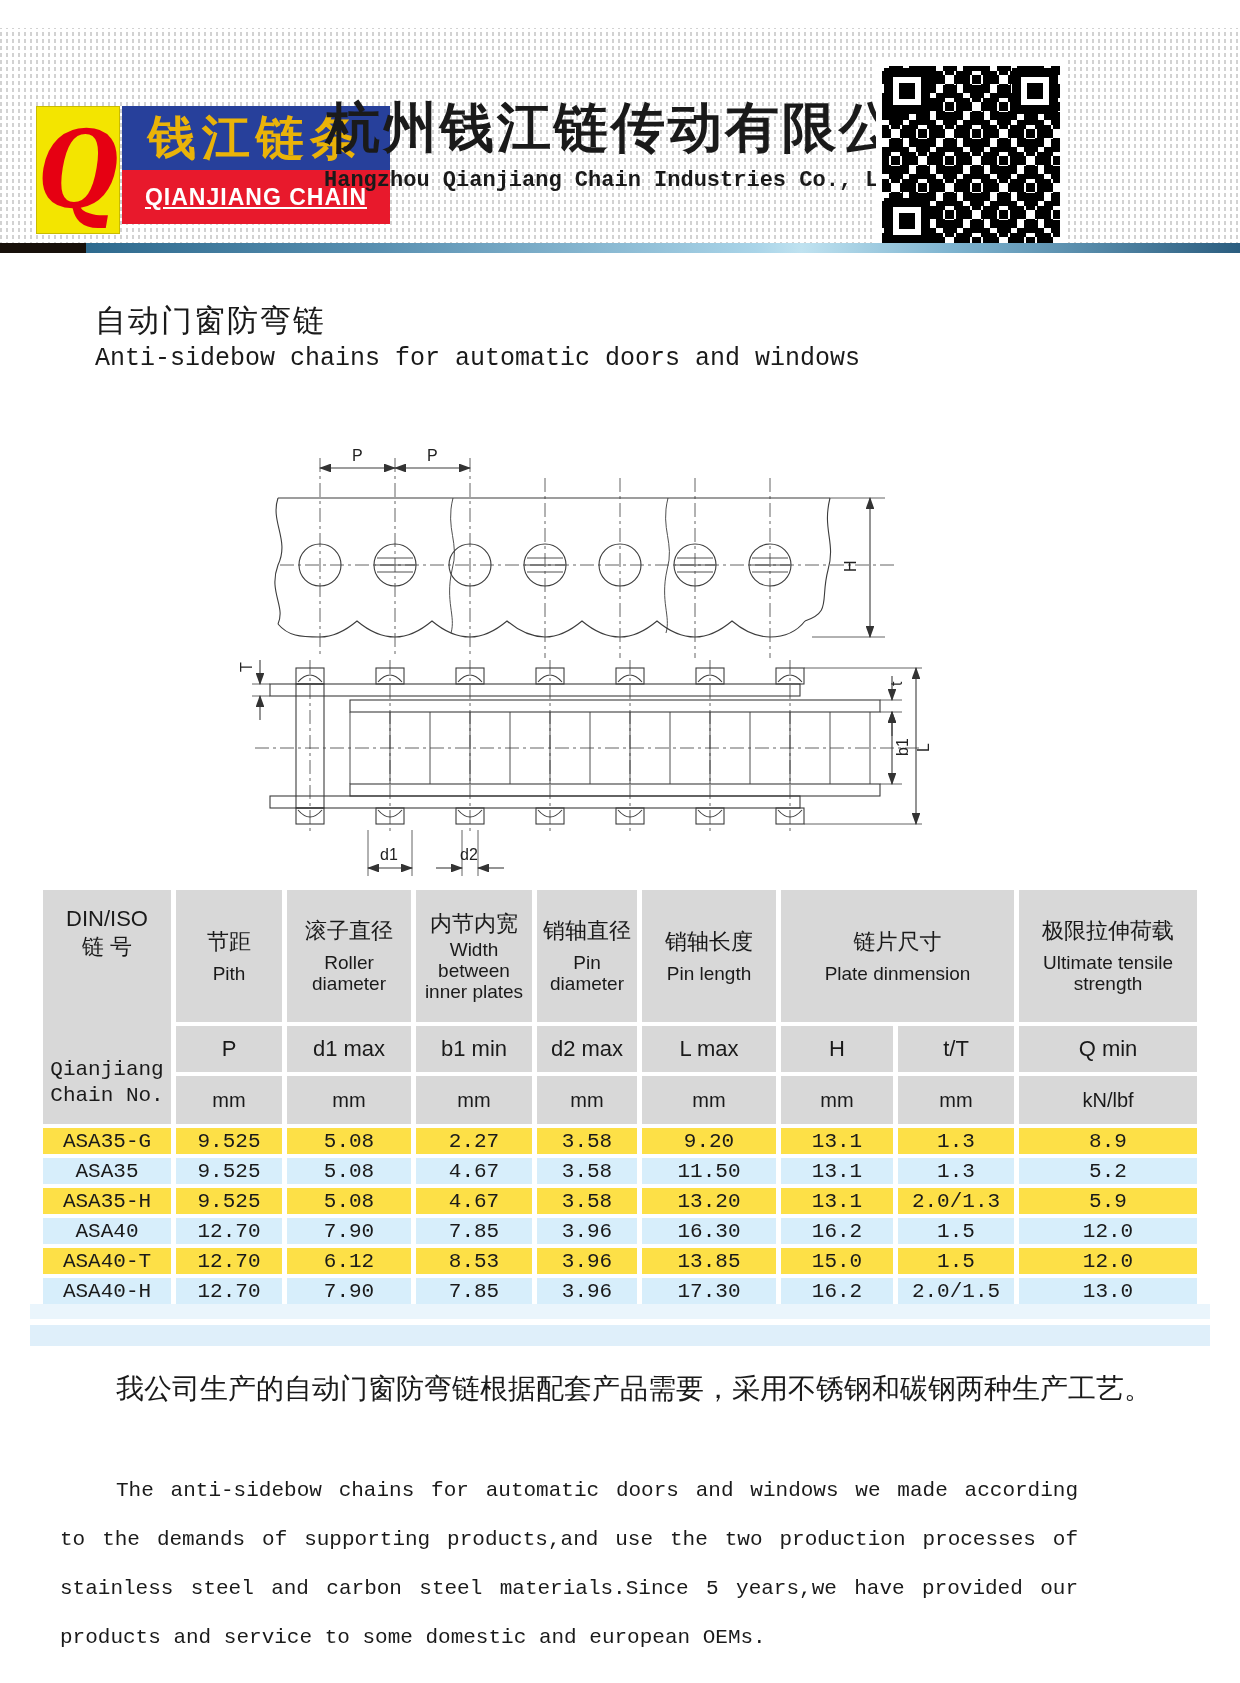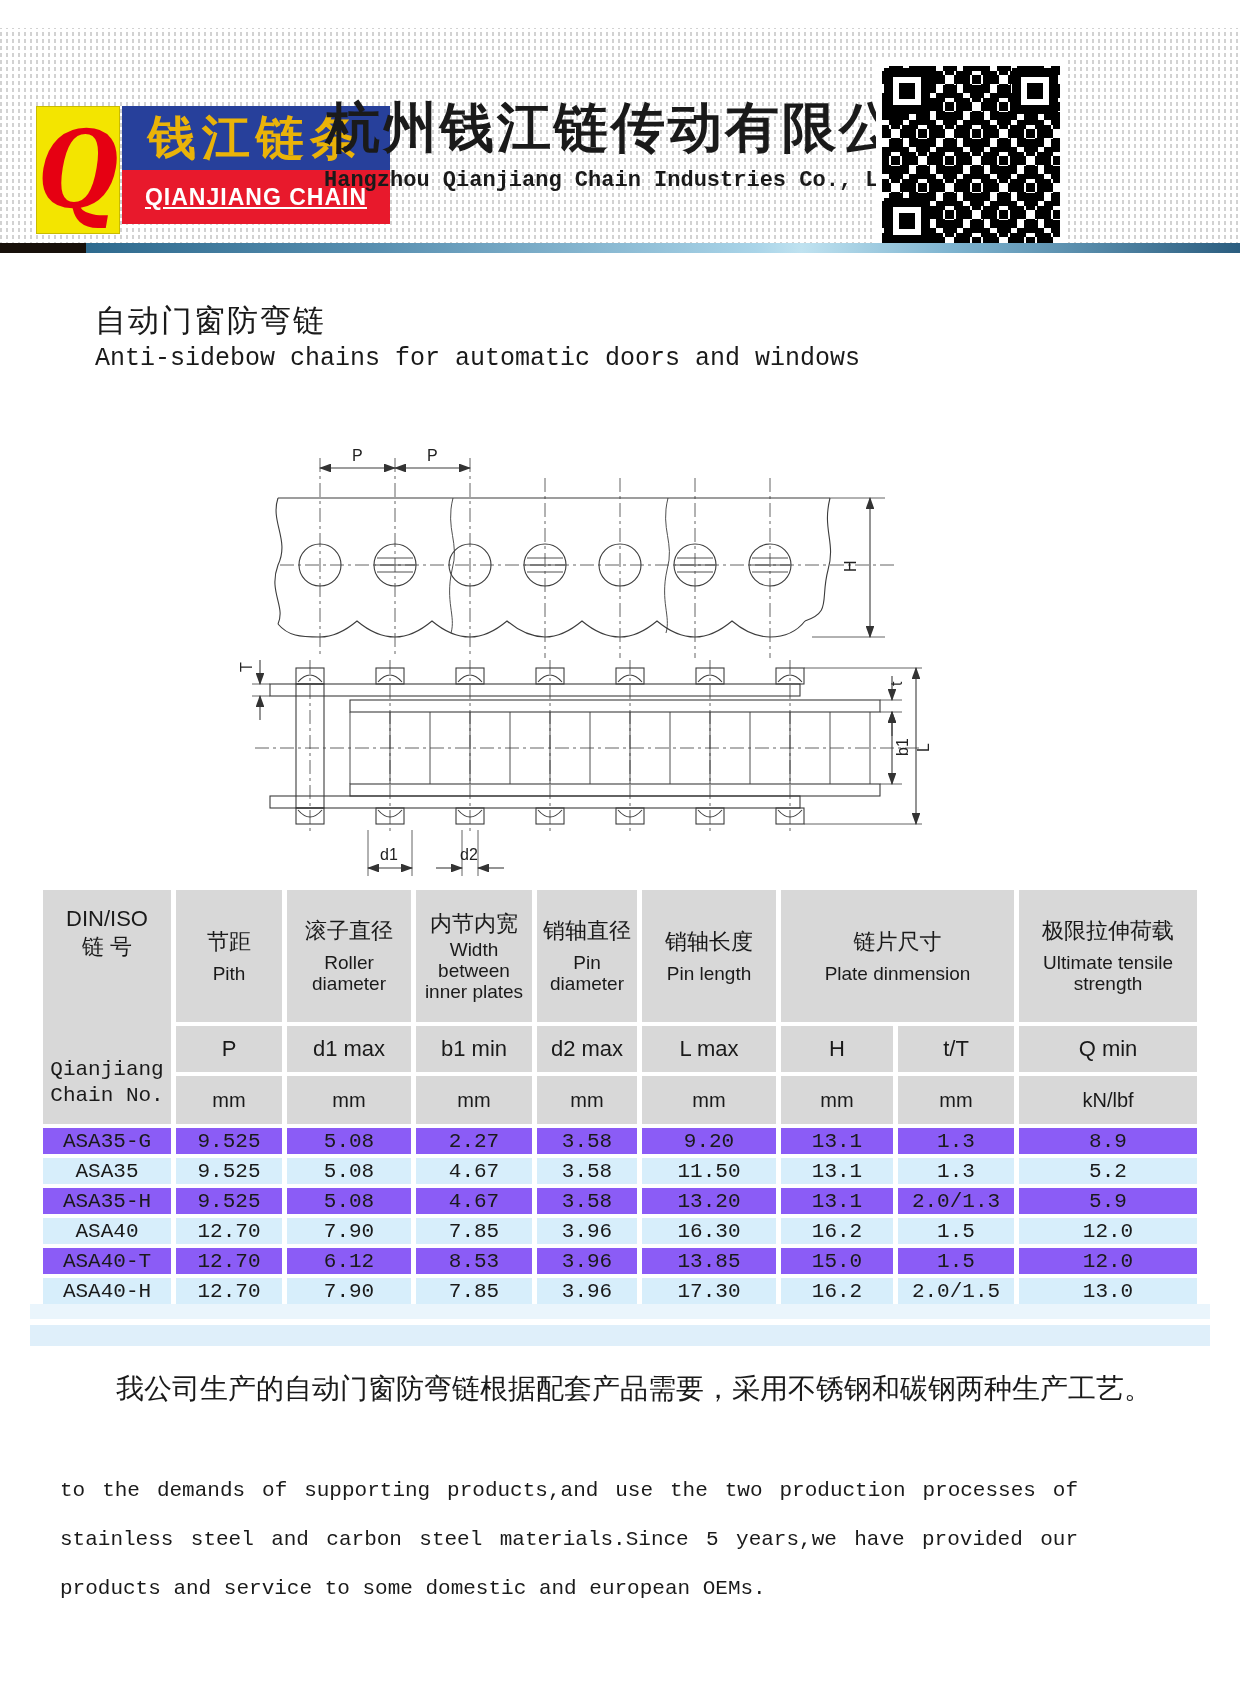--- a/index.html
+++ b/index.html
@@ -60,21 +60,21 @@
   table{border-collapse:separate;border-spacing:5px 4px;table-layout:fixed;width:1164px;}
   th,td{padding:0;text-align:center;vertical-align:middle;}
   th{background:#d8d8d8;font-weight:normal;}
   .h-cn{font-size:22px;line-height:26px;}
   .h-en{font-size:19px;line-height:21px;margin-top:8px;}
   .h-sym{font-size:22px;height:46px;}
   .h-unit{font-size:20px;height:48px;margin-left:45px;}
   .col1-inner{display:flex;flex-direction:column;justify-content:space-between;
     height:224px;padding:10px 0;box-sizing:border-box;font-size:22px;line-height:28px;}
   .col1-inner .mono{font-family:"Liberation Mono",monospace;font-size:21px;line-height:26px;}
-  .rdark td{background:#8b5cf6;margin-left:24px;}
+  .rdark td{background:#fde047;margin-left:24px;}
   .rlight td{background:#d7eefb;}
   tbody td{height:26px;font-family:"Liberation Mono",monospace;font-size:21px;}
   .strip1{left:30px;top:1304px;width:1180px;height:15px;background:#eaf5fc;}
   .strip2{left:30px;top:1325px;width:1180px;height:21px;background:#dfeffa;}
 
   
   .cnpara{left:60px;top:1366px;width:1135px;font-family:"Liberation Serif",serif;
     font-size:28px;line-height:46px;}
   .cnpara .indent{text-indent:56px;}
   .enpara{left:60px;top:1466px;width:1018px;font-family:"Liberation Mono",monospace;
@@ -419,16 +419,17 @@
       </tbody>
   </table>
 </div>
 <div class="abs strip1"></div>
 <div class="abs strip2"></div>
 
 <div class="abs cnpara">
   <div class="indent">我公司生产的自动门窗防弯链根据配套产品需要，采用不锈钢和碳钢两种生产工艺。</div>
 </div>
 <div class="abs enpara">
+  <div class="jline indent">The anti-sidebow chains for automatic doors and windows we made according</div>
   <div class="jline">to the demands of supporting products,and use the two production processes of</div>
   <div class="jline">stainless steel and carbon steel materials.Since 5 years,we have provided our</div>
   <div>products and service to some domestic and european OEMs.</div>
 </div>
 
 </body></html>

